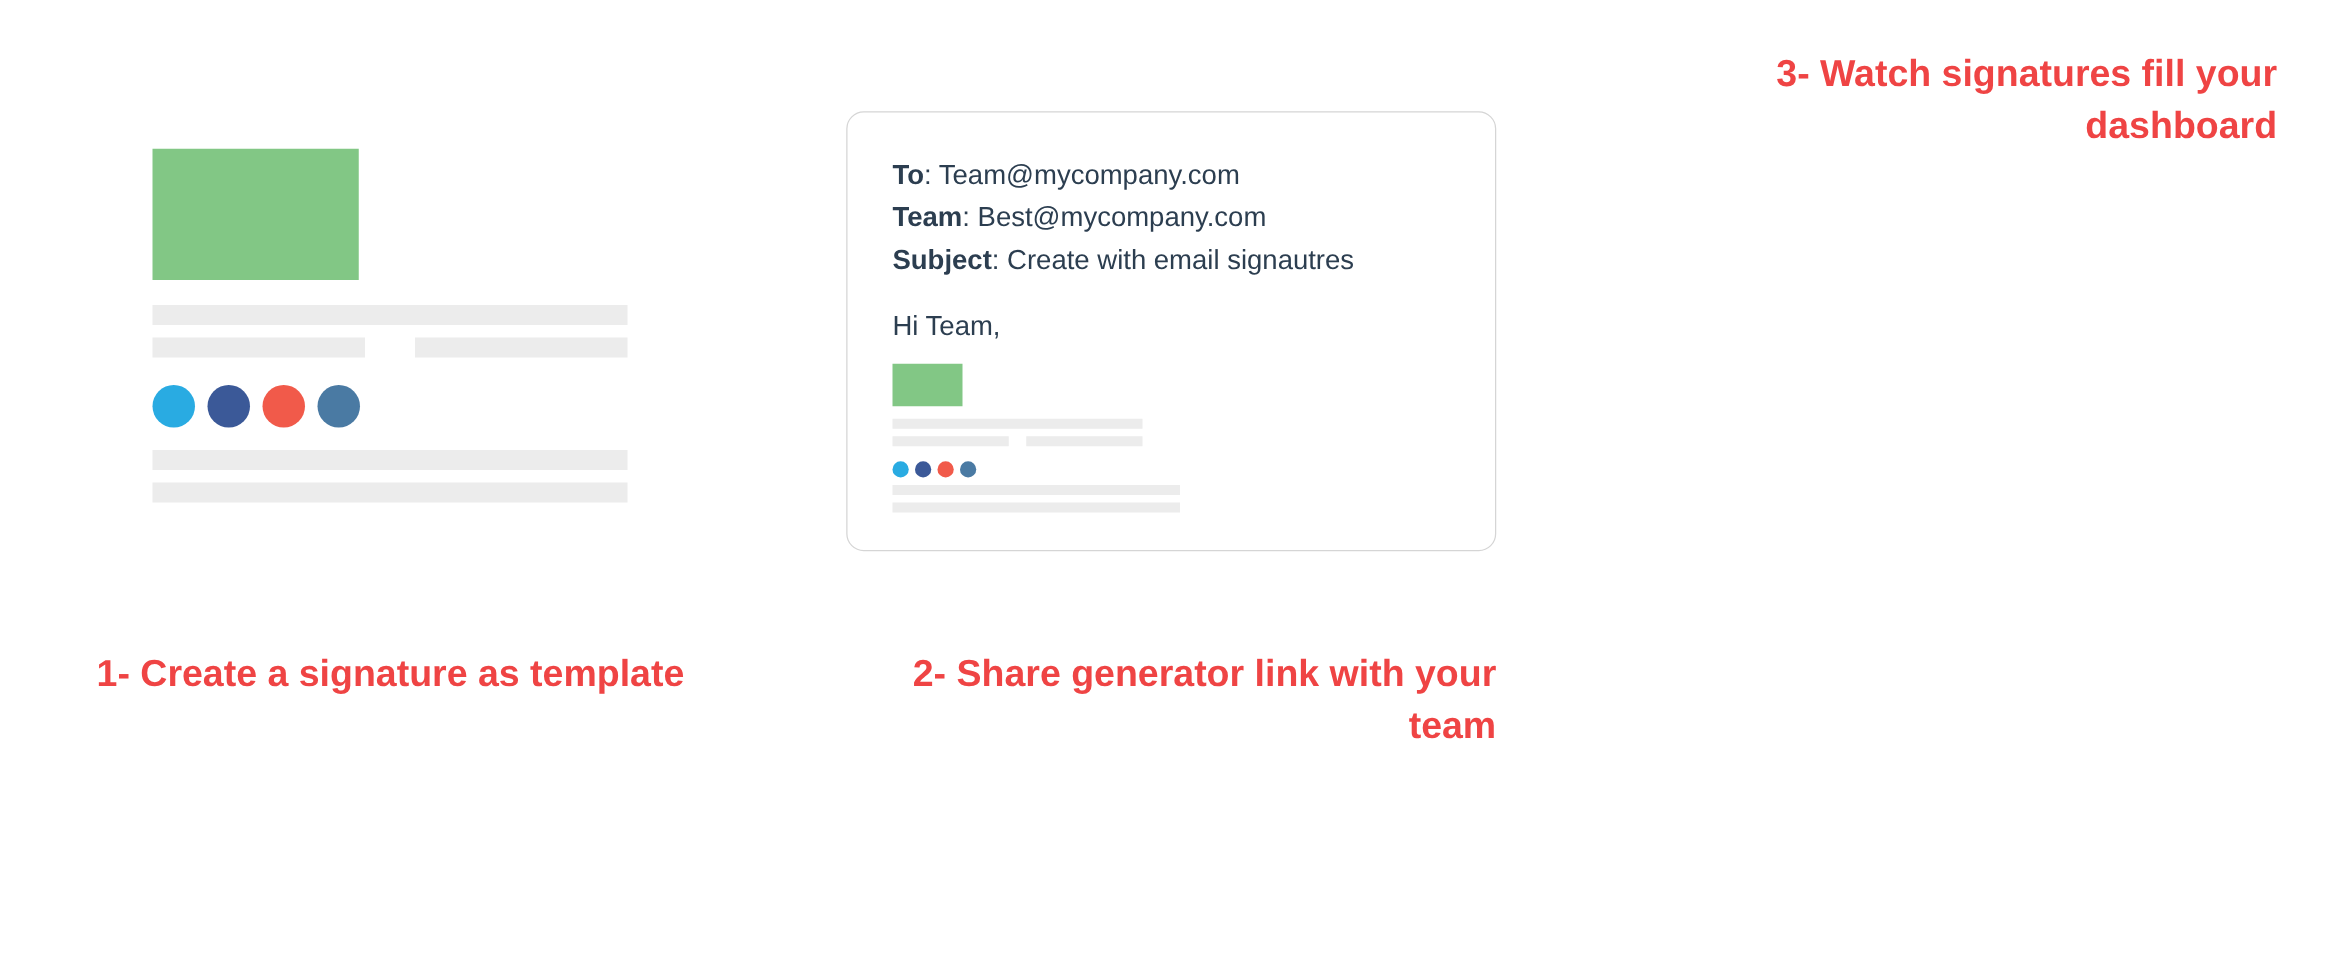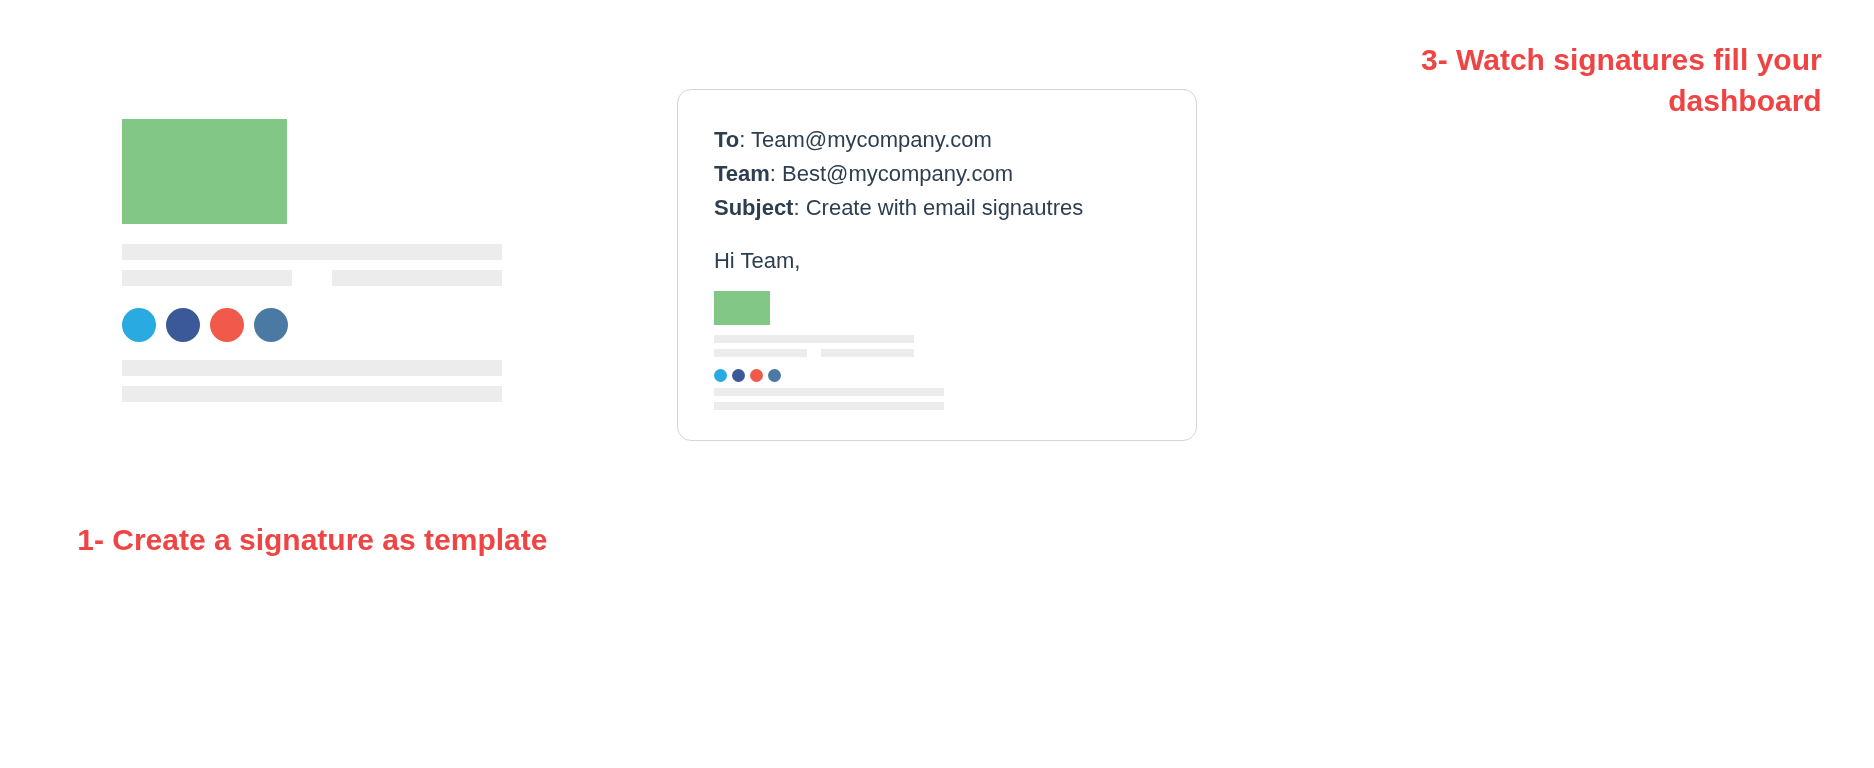--- a/index.html
+++ b/index.html
@@ -187,19 +187,20 @@
             <div class="mini-dot" style="background:#29abe2"></div>
             <div class="mini-dot" style="background:#3b5998"></div>
             <div class="mini-dot" style="background:#f15a4a"></div>
             <div class="mini-dot" style="background:#4a7aa3"></div>
           </div>
           <div class="mini-line w2"></div>
           <div class="mini-line w2"></div>
         </div>
       </div>
     </div>
+    <div class="step-caption">2- Share generator link with your team</div>
   </div>
 
   <div class="step">
     <div class="step-caption">3- Watch signatures fill your dashboard</div>
   </div>
 
 </div>
 
 </body></html>

